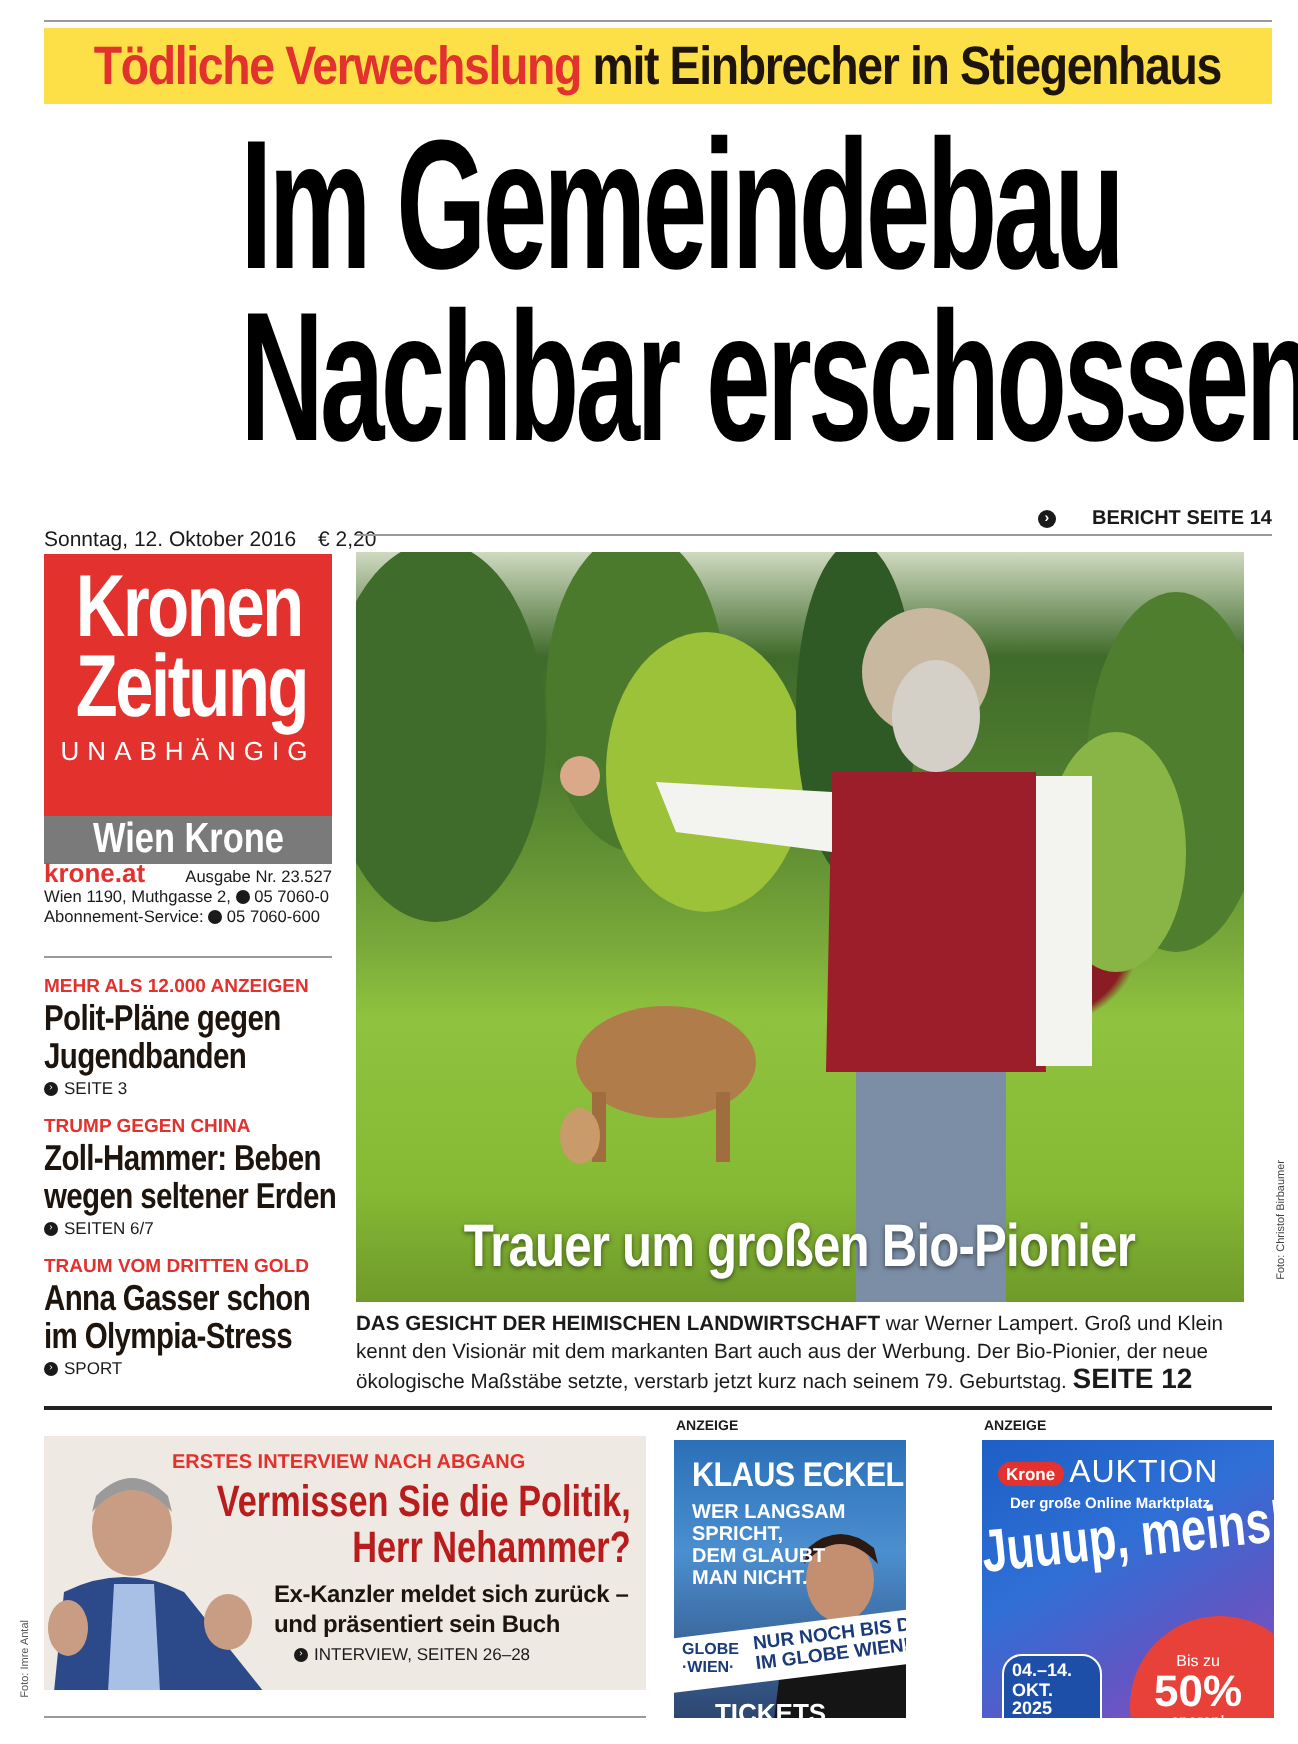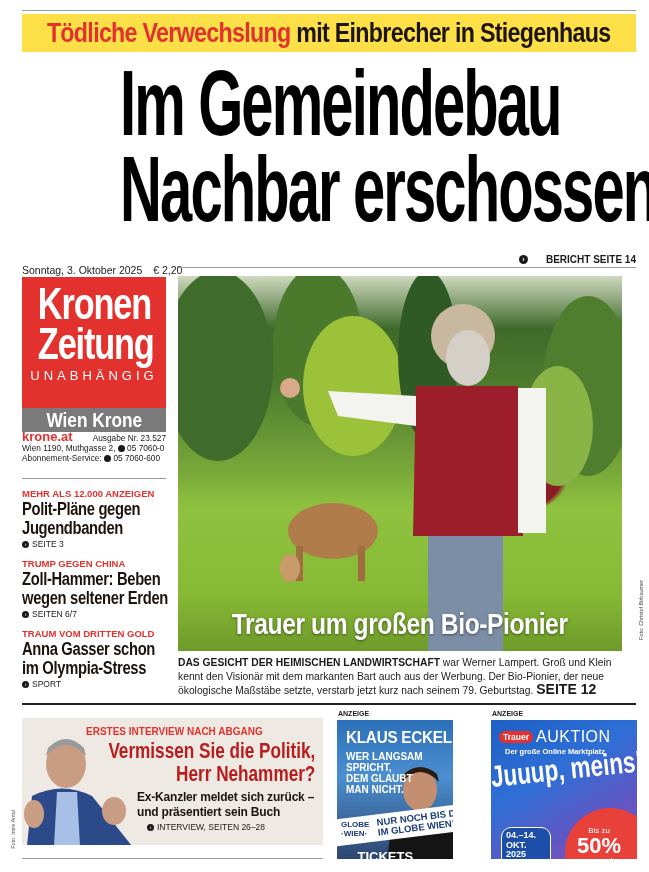--- a/index.html
+++ b/index.html
@@ -110,21 +110,21 @@
     <span class="dark">mit Einbrecher in Stiegenhaus</span>
   </div>
 </div>
 
 <div class="abs headline">
   <span class="hl-line">Im Gemeindebau</span>
   <span class="hl-line">Nachbar erschossen</span>
 </div>
 
 <div class="abs dateline">
-  <span>Sonntag, 3. Oktober 2025</span>
+  <span>Sonntag, 12. Oktober 2016</span>
   <span class="price">€ 2,20</span>
 </div>
 <div class="abs report-ref">
   <span class="arrow-dot">›</span>
   <span>BERICHT SEITE 14</span>
 </div>
 <div class="abs report-rule"></div>
 
 <div class="abs masthead">
   <span class="mast-name first">Kronen</span>
@@ -271,21 +271,21 @@
   </div>
   <div class="tickets">
     <div>TICKETS</div>
     <div>WWW.GLOBE.WIEN</div>
   </div>
 </div>
 
 <div class="abs ad-label ad2-label">ANZEIGE</div>
 <div class="abs ad2">
   <div class="brand">
-    <span class="krone-pill">Trauer</span>
+    <span class="krone-pill">Krone</span>
     <span class="auktion">AUKTION</span>
   </div>
   <div class="tag">Der große Online Marktplatz</div>
   <div class="slogan">Juuup, meins!</div>
   <div class="disc"></div>
   <div class="disc-text">
     <span class="s">Bis zu</span>
     <span class="big">50%</span>
     <span class="s">sparen!</span>
   </div>

